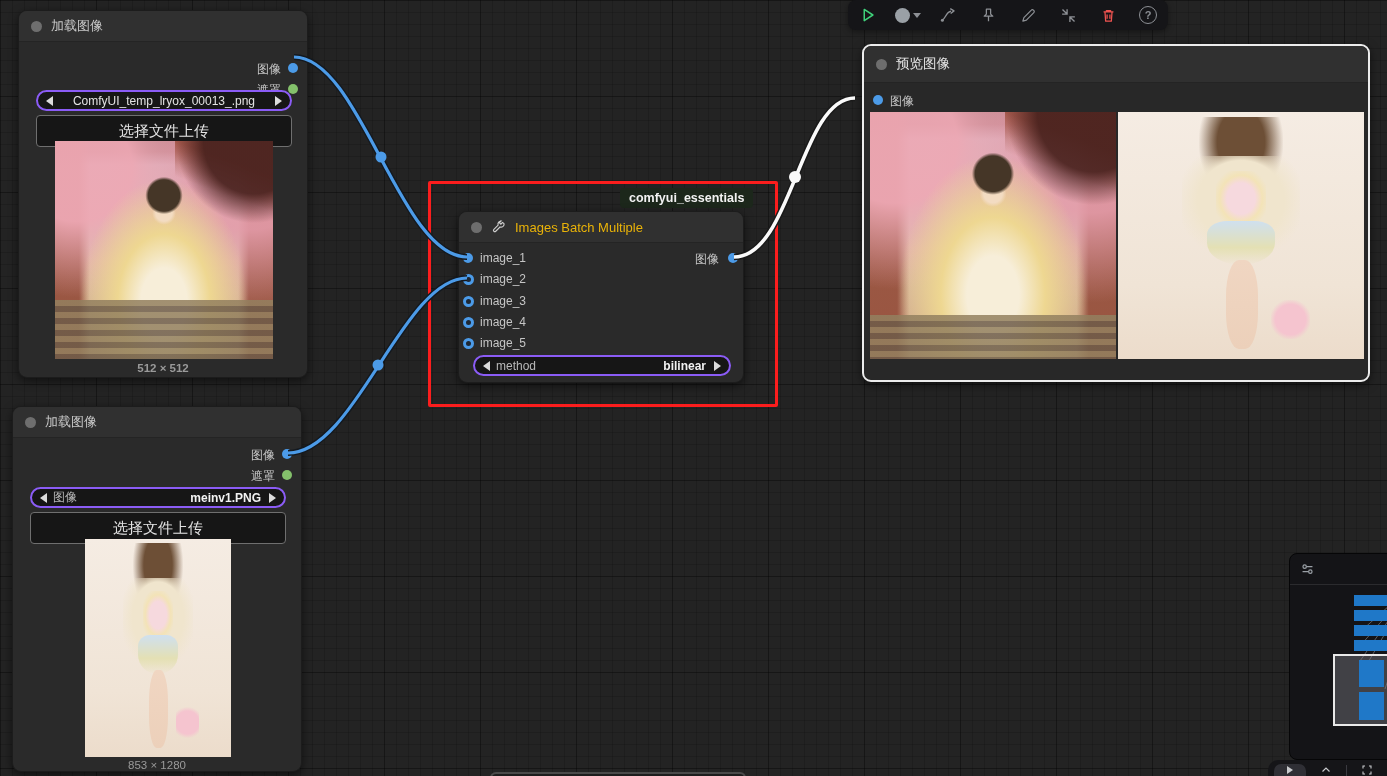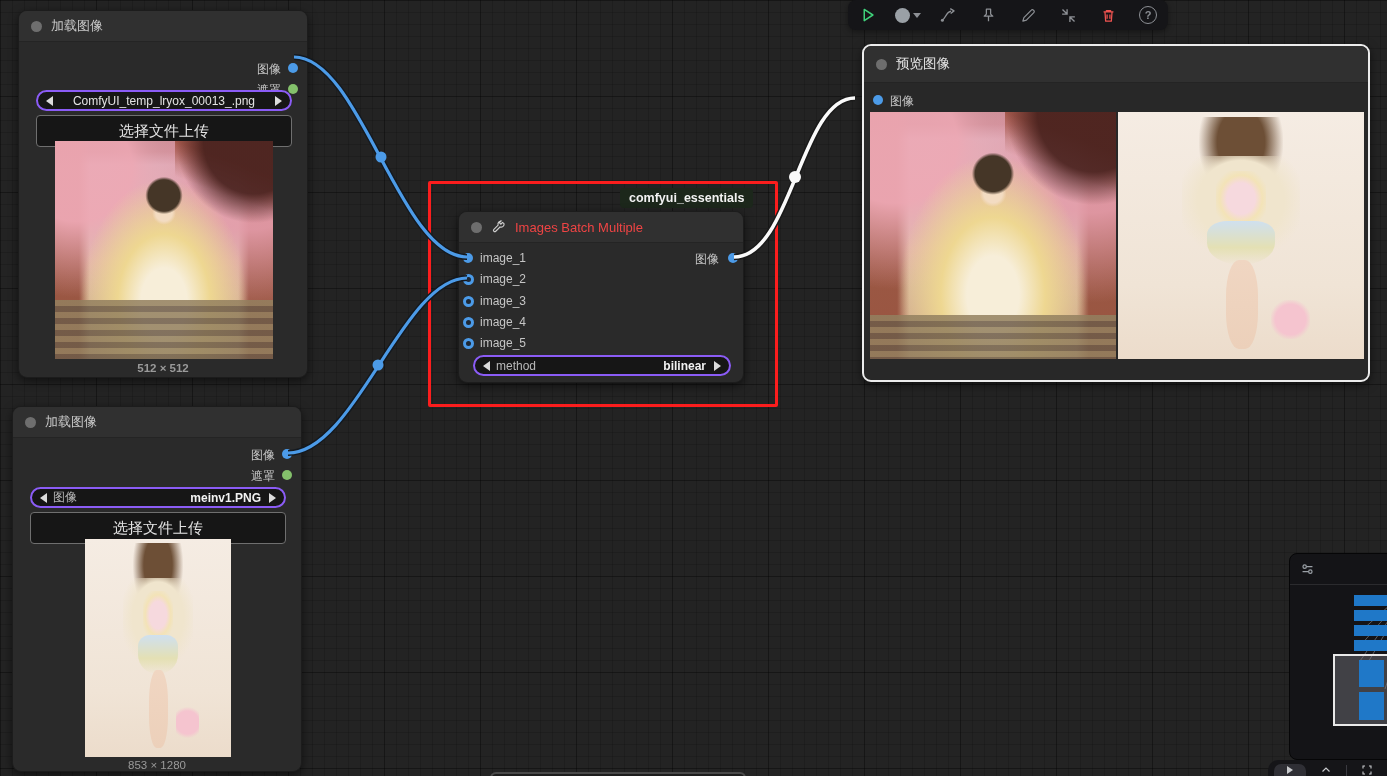--- a/index.html
+++ b/index.html
@@ -172,21 +172,21 @@
 </div>
 
 <div class="badge" style="left:620px;top:188px;">comfyui_essentials</div>
 
 <div class="node" style="left:458px;top:211px;width:286px;height:172px;">
   <div class="node-header">
     <span class="hdot"></span>
     <svg width="15" height="15" viewBox="0 0 24 24">
       <path d="M21 6.5a5 5 0 0 1-6.6 4.7L7.6 18a2.1 2.1 0 0 1-3-3l6.8-6.8A5 5 0 0 1 16 1.6l-2.6 2.6 2.4 2.4L18.4 4A5 5 0 0 1 21 6.5z" fill="none" stroke="#cfcfcf" stroke-width="1.8"></path>
     </svg>
-    <span class="node-title" style="color:#ef4444;">Images Batch Multiple</span>
+    <span class="node-title" style="color:#eab308;">Images Batch Multiple</span>
   </div>
   <span class="slot-dot dot-blue" style="left:4px;top:41px;"></span>
   <span class="slot-label" style="left:21px;top:39px;">image_1</span>
   <span class="slot-dot dot-donut" style="left:4px;top:62px;"></span>
   <span class="slot-label" style="left:21px;top:60px;">image_2</span>
   <span class="slot-dot dot-donut" style="left:4px;top:84px;"></span>
   <span class="slot-label" style="left:21px;top:82px;">image_3</span>
   <span class="slot-dot dot-donut" style="left:4px;top:105px;"></span>
   <span class="slot-label" style="left:21px;top:103px;">image_4</span>
   <span class="slot-dot dot-donut" style="left:4px;top:126px;"></span>

